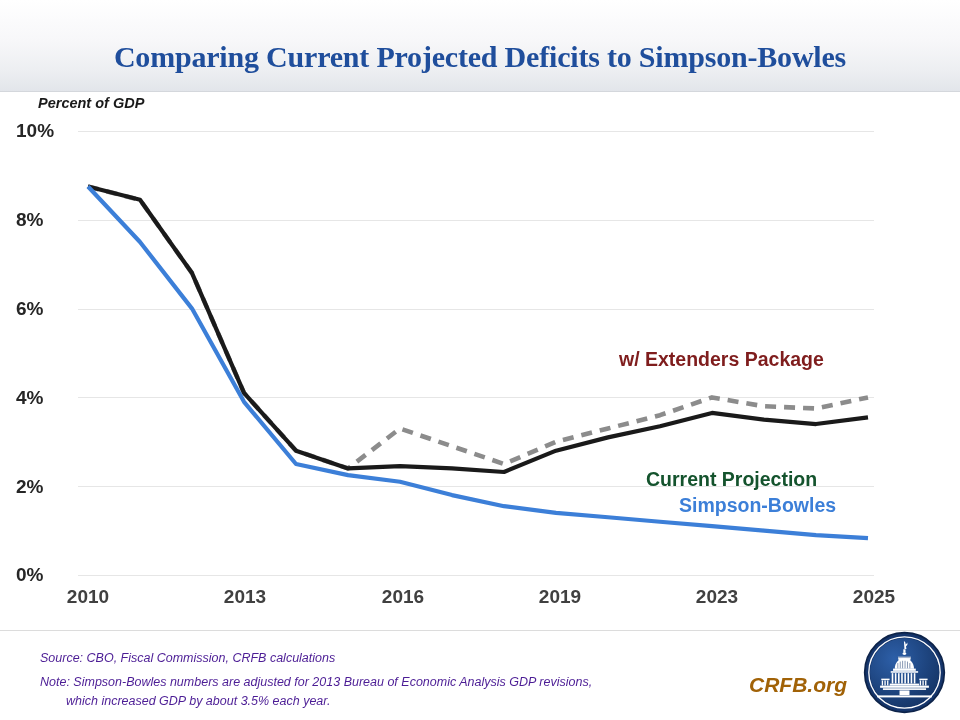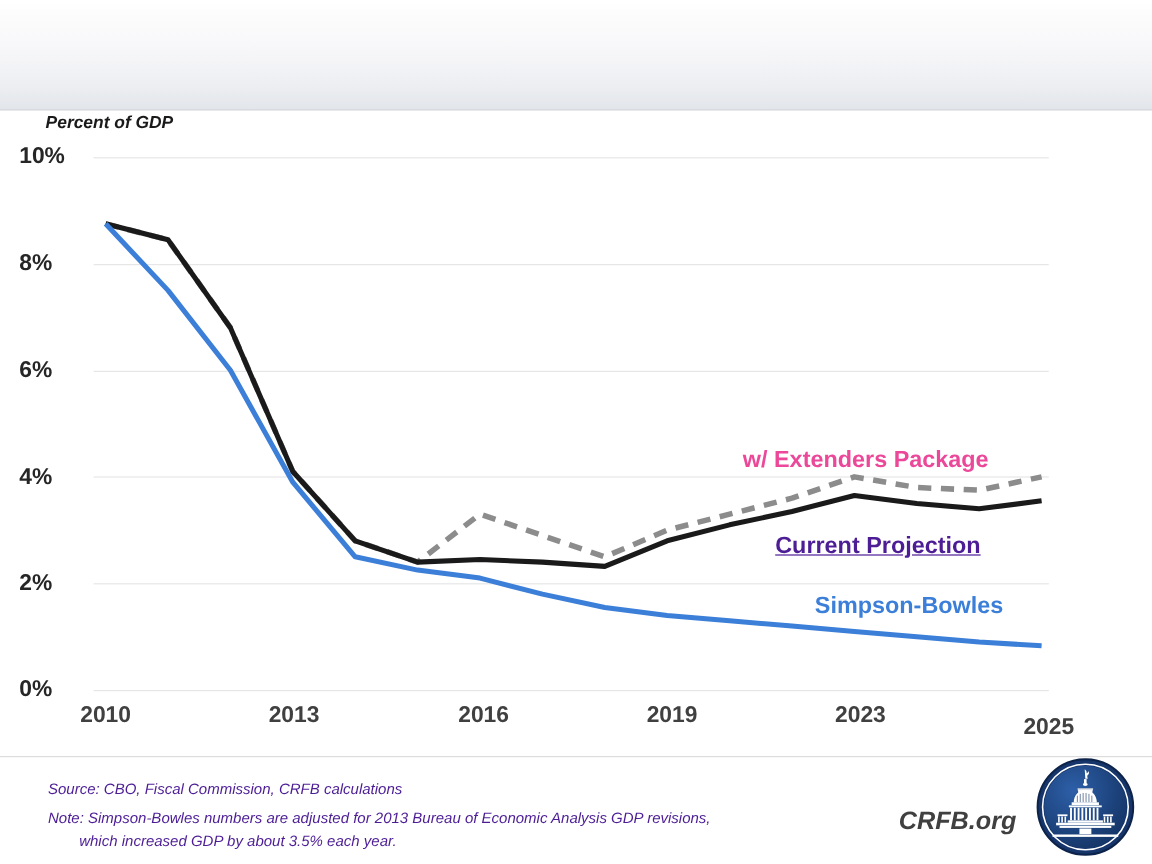--- a/index.html
+++ b/index.html
@@ -53,70 +53,71 @@
     font-size:19px;font-weight:bold;color:#404040;
     transform:translateX(-50%);
     white-space:nowrap;
   }
   .series-svg{position:absolute;left:0;top:0;}
 
   
   .series-label{
     position:absolute;font-size:19.5px;font-weight:bold;white-space:nowrap;
   }
-  #label-extenders{left:619px;top:372px;color:#ec4899;}
-  #label-current{left:646px;top:444px;color:#4c1d95;text-decoration:underline;}
+  #label-extenders{left:619px;top:348px;color:#7f1d1d;}
+  #label-current{left:646px;top:468px;color:#14532d;}
   #label-simpson{left:646px;top:494px;color:#3C7FD8;margin-left:33px;}
 
   
   .footer-rule{
     position:absolute;left:0;top:630px;width:960px;height:1px;background:#dcdcdc;
   }
   .footnote{
     position:absolute;
     font-size:12.5px;font-style:italic;color:#4c1d95;
     font-family:"Liberation Sans", sans-serif;
     white-space:nowrap;
   }
   #footnote-source{left:40px;top:651px;}
   #footnote-note-l1{left:40px;top:675px;}
   #footnote-note-l2{left:66px;top:694px;}
 
   .brand-text{
     position:absolute;left:749px;top:673px;
     font-size:21px;font-weight:bold;font-style:italic;
-    color:#404040;white-space:nowrap;
+    color:#a16207;white-space:nowrap;
   }
   .brand-logo{
     position:absolute;left:863px;top:631px;width:83px;height:83px;
   }
 </style>
 </head>
 <body>
 
 <div id="chart-root">
 
   <div class="header-band"></div>
   <div class="header-rule"></div>
+  <div class="chart-title">Comparing Current Projected Deficits to Simpson-Bowles</div>
 
   <div class="axis-unit-label">Percent of GDP</div>
 
   <div class="ytick" style="top:120px;">10%</div>
   <div class="ytick" style="top:209px;">8%</div>
   <div class="ytick" style="top:298px;">6%</div>
   <div class="ytick" style="top:387px;">4%</div>
   <div class="ytick" style="top:476px;">2%</div>
   <div class="ytick" style="top:564px;">0%</div>
 
   <div class="xtick" style="left:88px;">2010</div>
   <div class="xtick" style="left:245px;">2013</div>
   <div class="xtick" style="left:403px;text-align:center;">2016</div>
   <div class="xtick" style="left:560px;">2019</div>
   <div class="xtick" style="left:717px;">2023</div>
-  <div class="xtick" style="left:874px;margin-top:10px;">2025</div>
+  <div class="xtick" style="left:874px;">2025</div>
 
   <div class="plot">
     <div class="gridline" style="top:0px;"></div>
     <div class="gridline" style="top:89px;"></div>
     <div class="gridline" style="top:178px;"></div>
     <div class="gridline" style="top:266px;"></div>
     <div class="gridline" style="top:355px;"></div>
     <div class="gridline" style="top:444px;"></div>
 
     <svg class="series-svg" width="796" height="444" viewBox="0 0 796 444">

